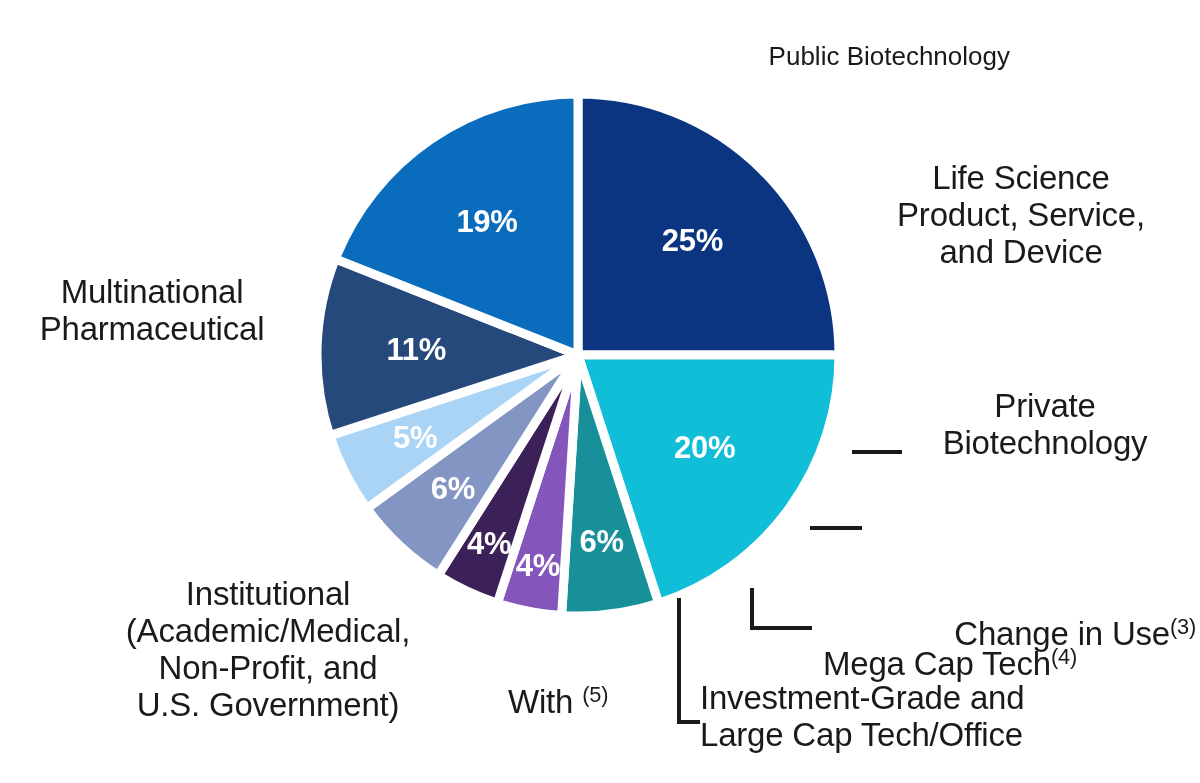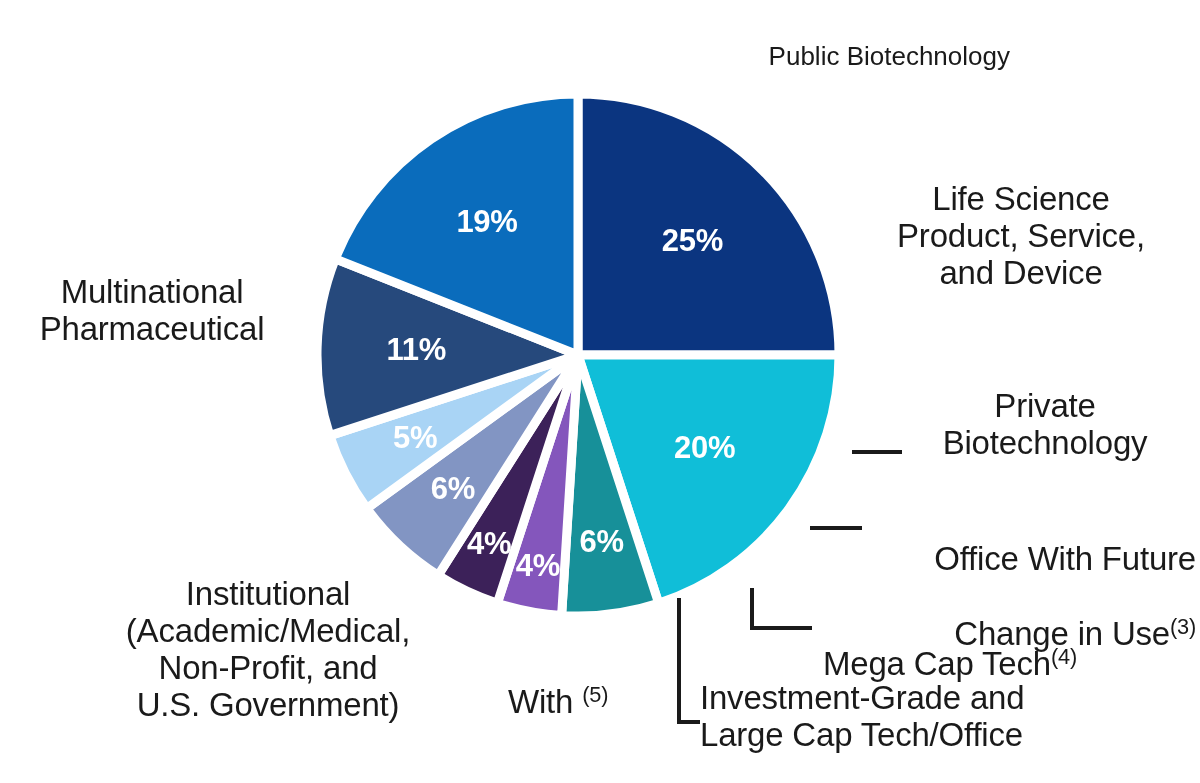--- a/index.html
+++ b/index.html
@@ -88,29 +88,29 @@
         <text x="487.0" y="221.2" text-anchor="middle" dominant-baseline="central" class="slice-pct">19%</text>
       </g>
     <g stroke="#1a1a1a" stroke-width="4" fill="none" stroke-linecap="butt">
       <line x1="852" y1="452" x2="902" y2="452"></line>
       <line x1="810" y1="528" x2="862" y2="528"></line>
       <polyline points="752,588 752,628 812,628"></polyline>
       <polyline points="679,598 679,722 700,722"></polyline>
     </g>
   </svg>
 
-  <div class="lbl ctr" style="left:856px; top:181px; width:330px;">Life Science
+  <div class="lbl ctr" style="left:856px; top:160px; width:330px;">Life Science
 Product, Service,
 and Device</div>
 
   <div class="lbl ctr" style="left:900px; top:388px; width:290px;">Private
 Biotechnology</div>
 
   <div class="lbl rgt" style="left:860px; top:504px; width:336px;">
-    <span>Office With Future</span><br>
+    <br>
     <span>Change in Use</span><span class="sup">(3)</span>
   </div>
 
   <div class="lbl lft" style="left:823px; top:608px; width:360px;">
     <span>Mega Cap Tech</span><span class="sup">(4)</span>
   </div>
 
   <div class="lbl lft" style="left:700px; top:680px; width:470px;">Investment-Grade and
 Large Cap Tech/Office</div>
 

